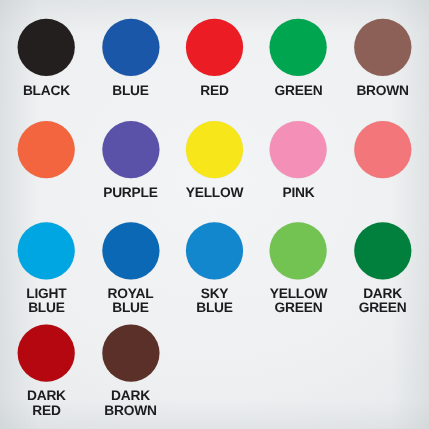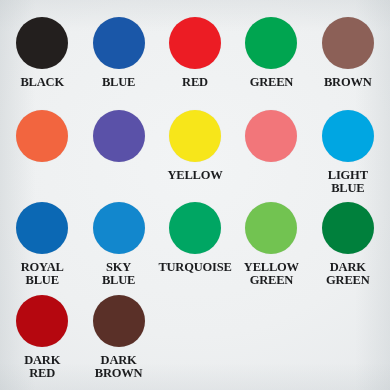--- a/index.html
+++ b/index.html
@@ -65,21 +65,21 @@
   .swatch-dot {
     width: 52px;
     height: 52px;
     border-radius: 50%;
     flex: none;
     box-shadow: 0 0 1px rgba(0,0,0,0.10);
   }
 
   .swatch-label {
     margin-top: 7px;
-    font-family: Liberation Serif, serif;
+    font-family: Liberation Sans, sans-serif;
     font-size: 12.5px;
     font-weight: 700;
     letter-spacing: -0.2px;
     line-height: 1.06;
     color: #1b1c1e;
     text-align: center;
     text-transform: uppercase;
     white-space: pre-line;
     width: 100%;
   }
@@ -107,46 +107,47 @@
       </div>
       <div class="swatch-cell">
         <div class="swatch-dot" style="background: rgb(140, 96, 87);"></div>
         <div class="swatch-label">BROWN</div>
       </div>
       <div class="swatch-cell">
         <div class="swatch-dot" style="background: rgb(242, 101, 63);"></div>
       </div>
       <div class="swatch-cell">
         <div class="swatch-dot" style="background: rgb(90, 81, 168);"></div>
+        <div class="swatch-label">PURPLE</div>
       </div>
       <div class="swatch-cell">
         <div class="swatch-dot" style="background: rgb(247, 230, 26);"></div>
         <div class="swatch-label">YELLOW</div>
+      </div>
+      <div class="swatch-cell">
+        <div class="swatch-dot" style="background: rgb(244, 144, 184);"></div>
+        <div class="swatch-label">PINK</div>
       </div>
       <div class="swatch-cell">
         <div class="swatch-dot" style="background: rgb(242, 118, 122);"></div>
       </div>
       <div class="swatch-cell">
         <div class="swatch-dot" style="background: rgb(0, 166, 226);"></div>
         <div class="swatch-label">LIGHT
 BLUE</div>
       </div>
       <div class="swatch-cell">
         <div class="swatch-dot" style="background: rgb(11, 104, 180);"></div>
         <div class="swatch-label">ROYAL
 BLUE</div>
       </div>
       <div class="swatch-cell">
         <div class="swatch-dot" style="background: rgb(18, 135, 205);"></div>
         <div class="swatch-label">SKY
 BLUE</div>
-      </div>
-      <div class="swatch-cell">
-        <div class="swatch-dot" style="background: rgb(0, 166, 99);"></div>
-        <div class="swatch-label">TURQUOISE</div>
       </div>
       <div class="swatch-cell">
         <div class="swatch-dot" style="background: rgb(114, 195, 81);"></div>
         <div class="swatch-label">YELLOW
 GREEN</div>
       </div>
       <div class="swatch-cell">
         <div class="swatch-dot" style="background: rgb(0, 128, 60);"></div>
         <div class="swatch-label">DARK
 GREEN</div>

